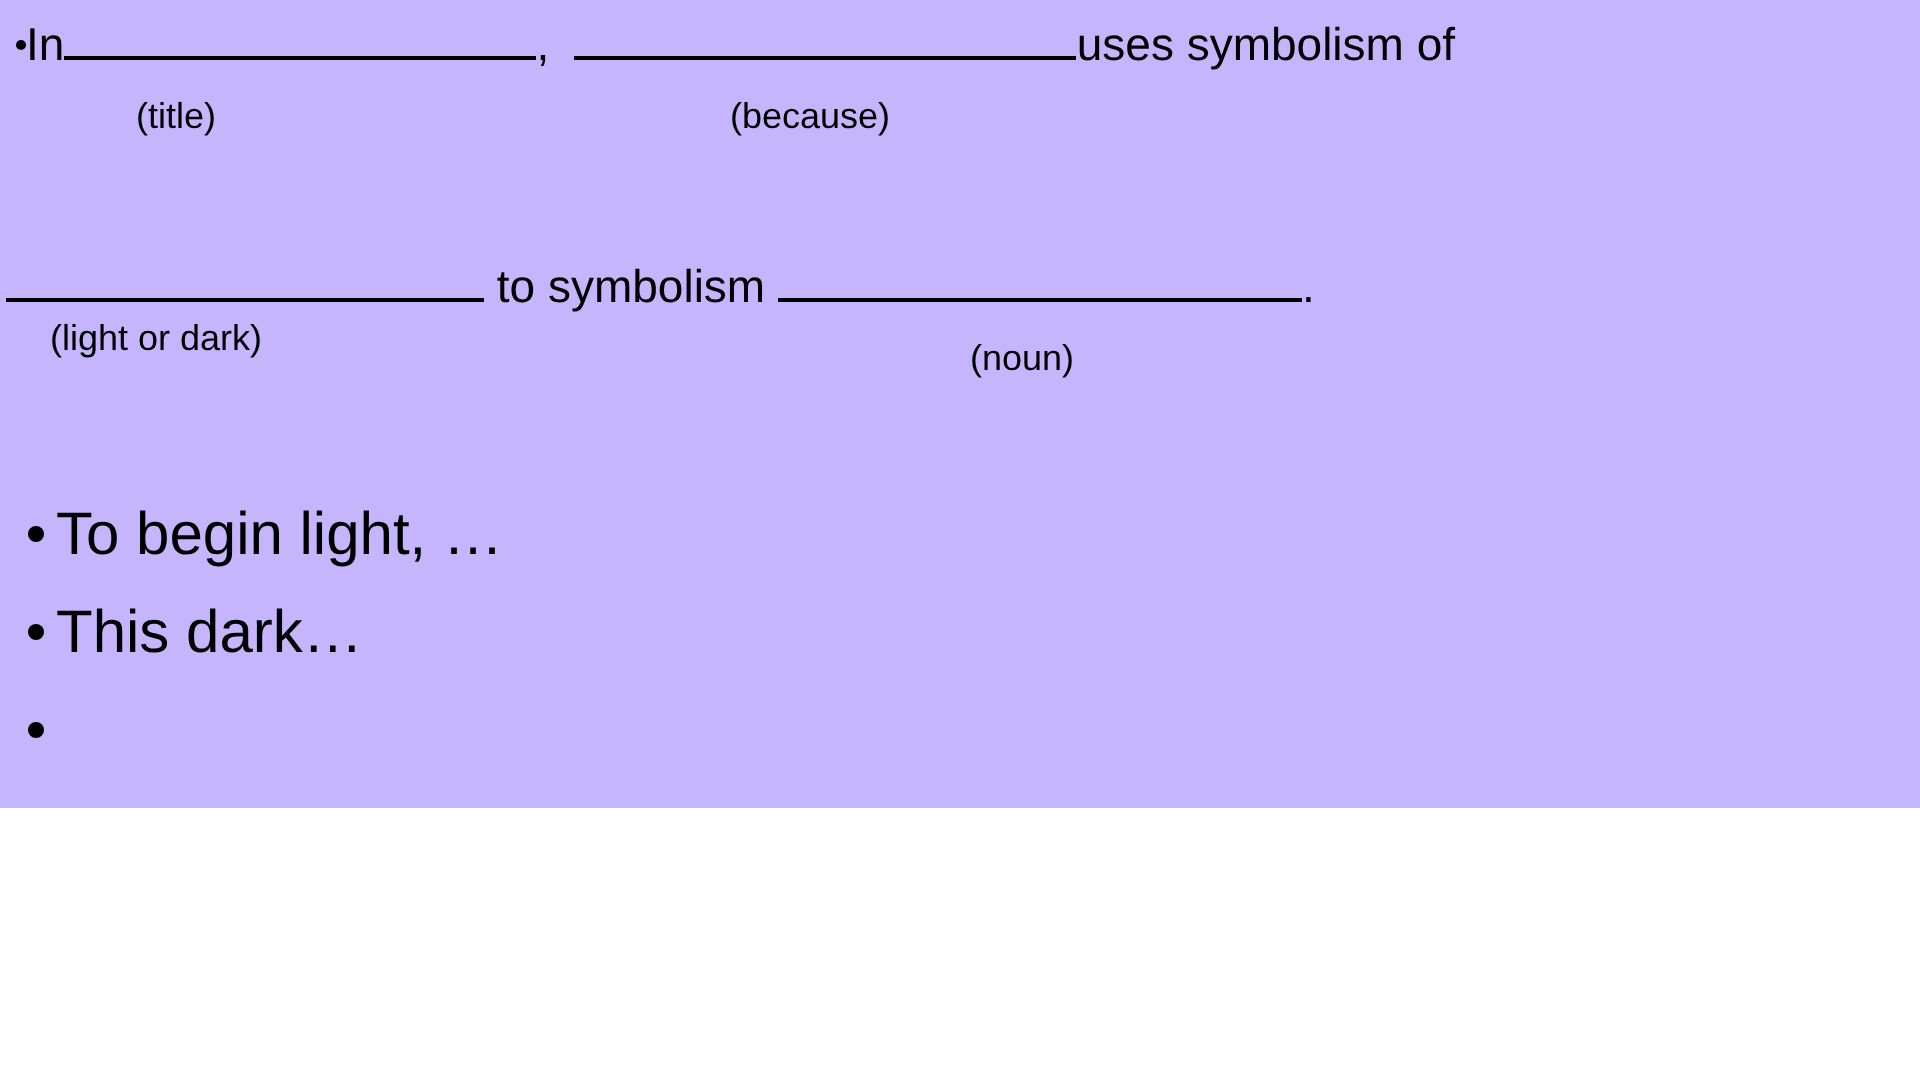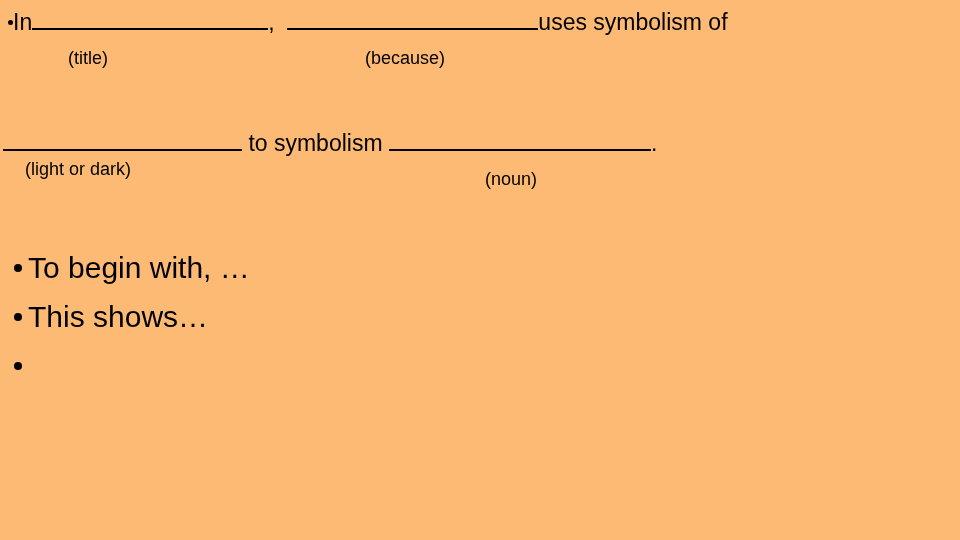--- a/index.html
+++ b/index.html
@@ -12,22 +12,22 @@
     height: 540px;
     overflow: hidden;
     font-family: "Liberation Sans", sans-serif;
     color: #000000;
     -webkit-font-smoothing: none;
   }
 
   .slide {
     position: relative;
     width: 960px;
-    height: 540px;
-    background: #fdba74;
+    height: 404px;
+    background: #c4b5fd;
   }
 
   
   .blank {
     display: inline-block;
     border-bottom: 2px solid #000000;
     vertical-align: baseline;
     height: 1em;
   }
 
@@ -126,25 +126,25 @@
       <span class="blank blank-lod"></span>&nbsp;<span>to symbolism</span>&nbsp;<span class="blank blank-noun"></span><span>.</span>
     </div>
 
     <div class="hint-row" id="hint-lod">(light or dark)</div>
     <div class="hint-row" id="hint-noun">(noun)</div>
   </div>
 
   <div id="starters-frame">
 
     <div class="starter-item">
-      <span class="bullet-lg"></span><span>To begin with, …</span>
+      <span class="bullet-lg"></span><span>To begin light, …</span>
     </div>
 
     <div class="starter-item">
-      <span class="bullet-lg"></span><span>This shows…</span>
+      <span class="bullet-lg"></span><span>This dark…</span>
     </div>
 
     <div class="starter-item">
       <span class="bullet-lg"></span>
     </div>
   </div>
 
 </div>
 
 </body></html>

